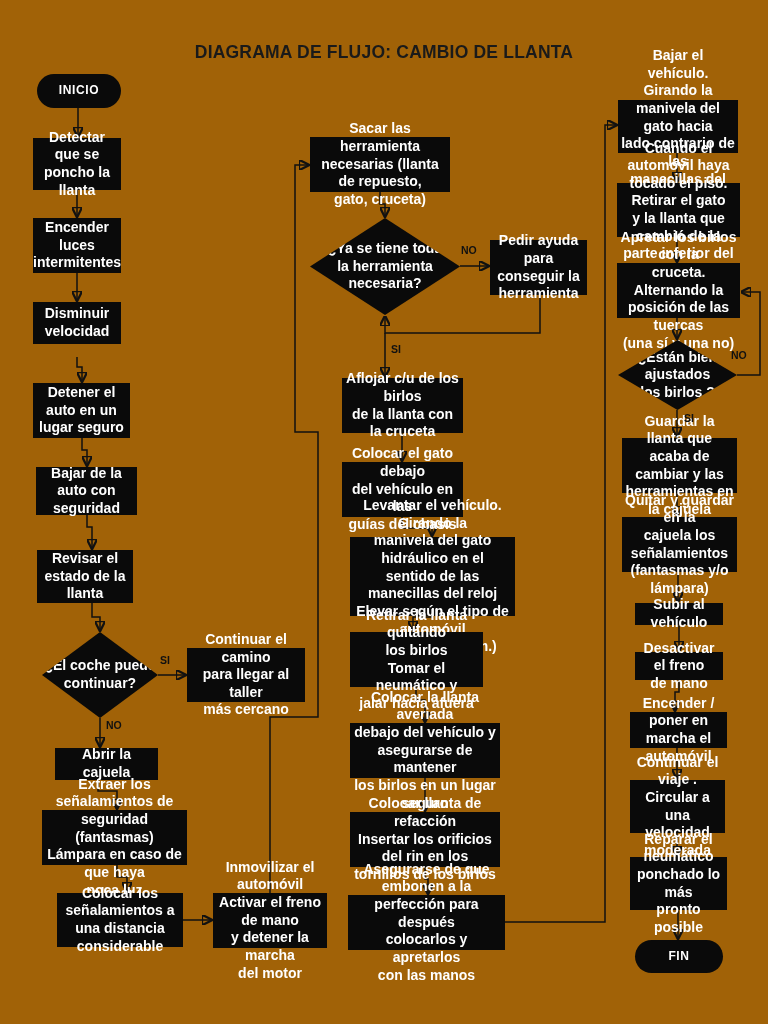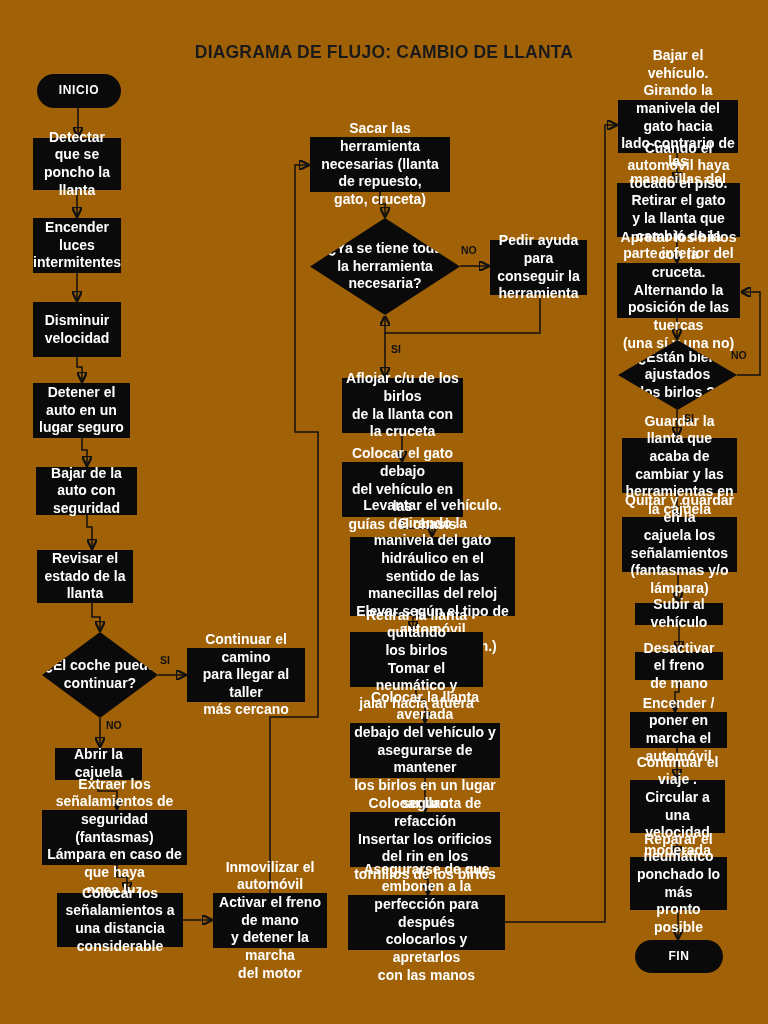--- a/index.html
+++ b/index.html
@@ -66,30 +66,30 @@
     <path marker-end="url(#arr)" d="M678,910 L678,938"></path>
   </svg>
 
   <div class="title">DIAGRAMA DE FLUJO: CAMBIO DE LLANTA</div>
 
   <div class="node pill" style="left:37px;top:74px;width:84px;height:34px">INICIO</div>
   <div class="node" style="left:33px;top:138px;width:88px;height:52px">Detectar que se
 poncho la llanta</div>
   <div class="node" style="left:33px;top:218px;width:88px;height:55px">Encender luces
 intermitentes</div>
-  <div class="node" style="left:33px;top:302px;width:88px;height:55px">Disminuir velocidad</div>
+  <div class="node" style="left:33px;top:302px;width:88px;height:42px">Disminuir velocidad</div>
   <div class="node" style="left:33px;top:383px;width:97px;height:55px">Detener el auto en un
 lugar seguro</div>
   <div class="node" style="left:36px;top:467px;width:101px;height:48px">Bajar de la auto con
 seguridad</div>
   <div class="node" style="left:37px;top:550px;width:96px;height:53px">Revisar el estado de la
 llanta</div>
   <div class="node diamond" style="left:42px;top:632px;width:116px;height:86px">¿El coche puede
 continuar?</div>
-  <div class="node" style="left:55px;top:748px;width:87px;height:32px">Abrir la cajuela</div>
+  <div class="node" style="left:55px;top:748px;width:103px;height:32px">Abrir la cajuela</div>
   <div class="node" style="left:42px;top:810px;width:145px;height:55px">Extraer los señalamientos de
 seguridad (fantasmas)
 Lámpara en caso de que haya
 poca luz</div>
   <div class="node" style="left:57px;top:893px;width:126px;height:54px">Colocar los señalamientos a
 una distancia considerable</div>
 
   <div class="node" style="left:187px;top:648px;width:118px;height:54px">Continuar el camino
 para llegar al taller
 más cercano</div>

